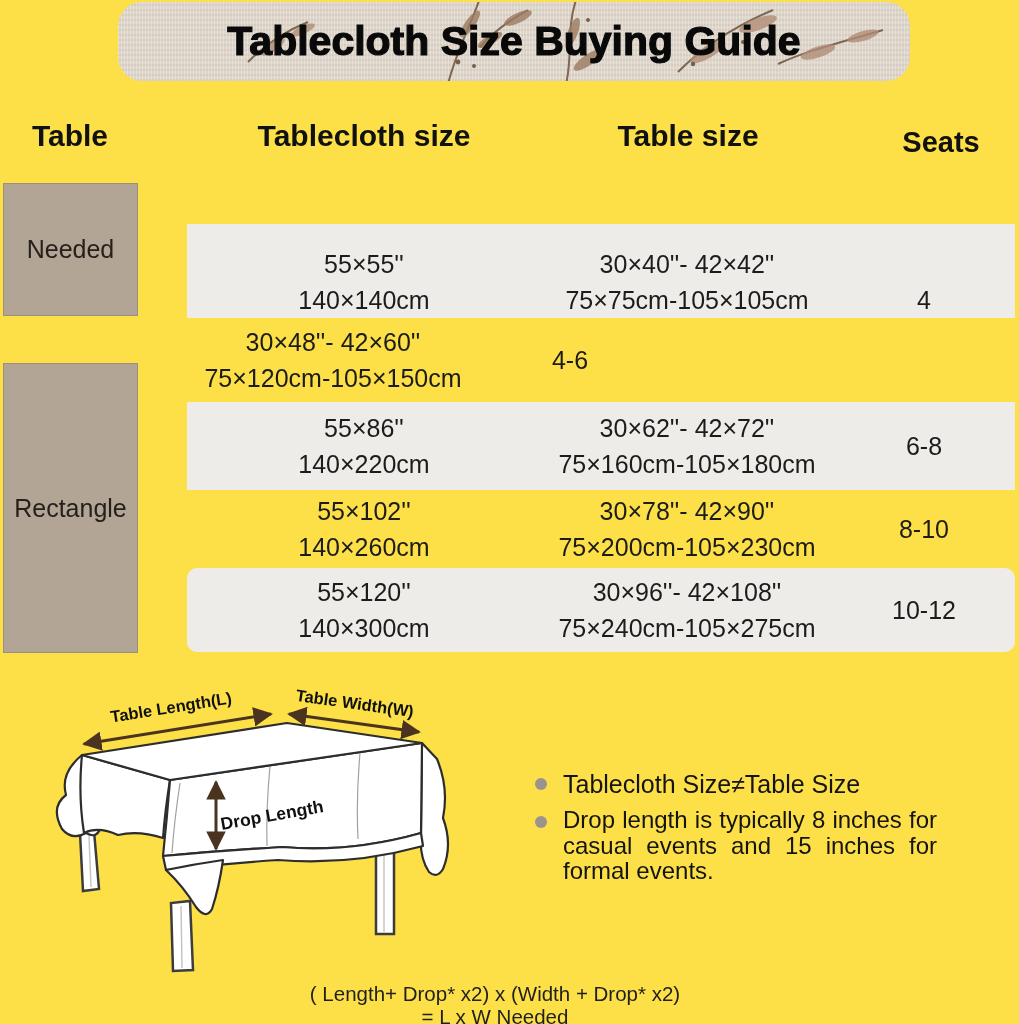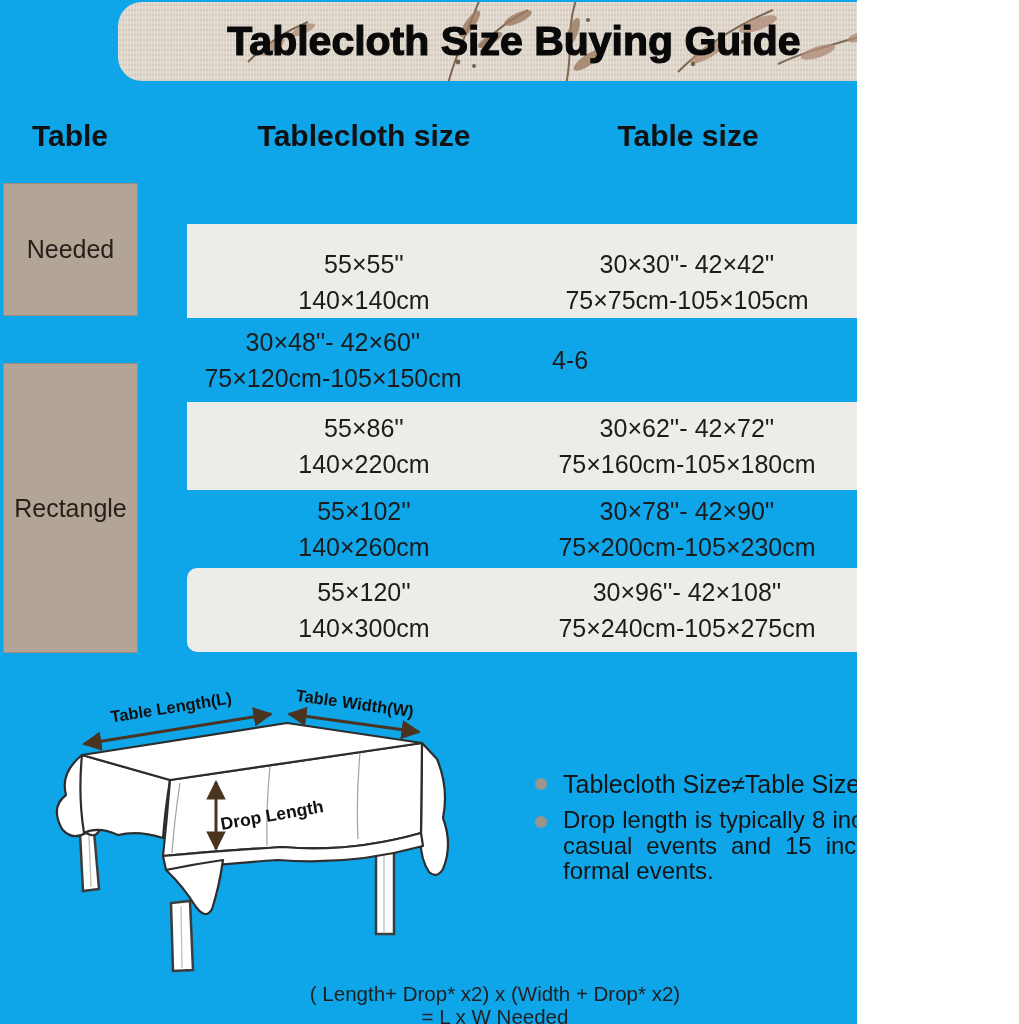--- a/index.html
+++ b/index.html
@@ -1,19 +1,19 @@
 <!DOCTYPE html>
 <html><head>
 <meta charset="utf-8">
 <style>
   * { margin:0; padding:0; box-sizing:border-box; }
   html,body { background:#fff; }
   .page {
-    position:relative; width:857px; height:1024px; overflow:hidden;
-    background:#0ea5e9; font-family:"Liberation Sans", sans-serif; color:#1c1c1c;
+    position:relative; width:1019px; height:1024px; overflow:hidden;
+    background:#fde047; font-family:"Liberation Sans", sans-serif; color:#1c1c1c;
   }
 
   
   .banner {
     position:absolute; left:118px; top:2px; width:792px; height:79px;
     border-radius:24px; overflow:hidden;
     background-color:#ded6cb;
     background-image:
       repeating-linear-gradient(90deg, rgba(255,255,255,0.28) 0 1px, rgba(0,0,0,0) 1px 3px),
       repeating-linear-gradient(0deg, rgba(139,117,96,0.10) 0 2px, rgba(0,0,0,0) 2px 5px);
@@ -134,21 +134,21 @@
 
   <div class="group-box gb-square">Needed</div>
   <div class="group-box gb-rectangle">Rectangle</div>
 
   <div class="row r1 striped">
     <div class="cell c-cloth">
       <div class="ln">55×55''</div>
       <div class="ln">140×140cm</div>
     </div>
     <div class="cell c-size">
-      <div class="ln">30×30''- 42×42''</div>
+      <div class="ln">30×40''- 42×42''</div>
       <div class="ln">75×75cm-105×105cm</div>
     </div>
     <div class="cell c-seats">
       <div class="ln">4</div>
     </div>
   </div>
 
   <div class="row r2">
     <div class="cell c-size">
       <div class="ln">30×48''- 42×60''</div>

